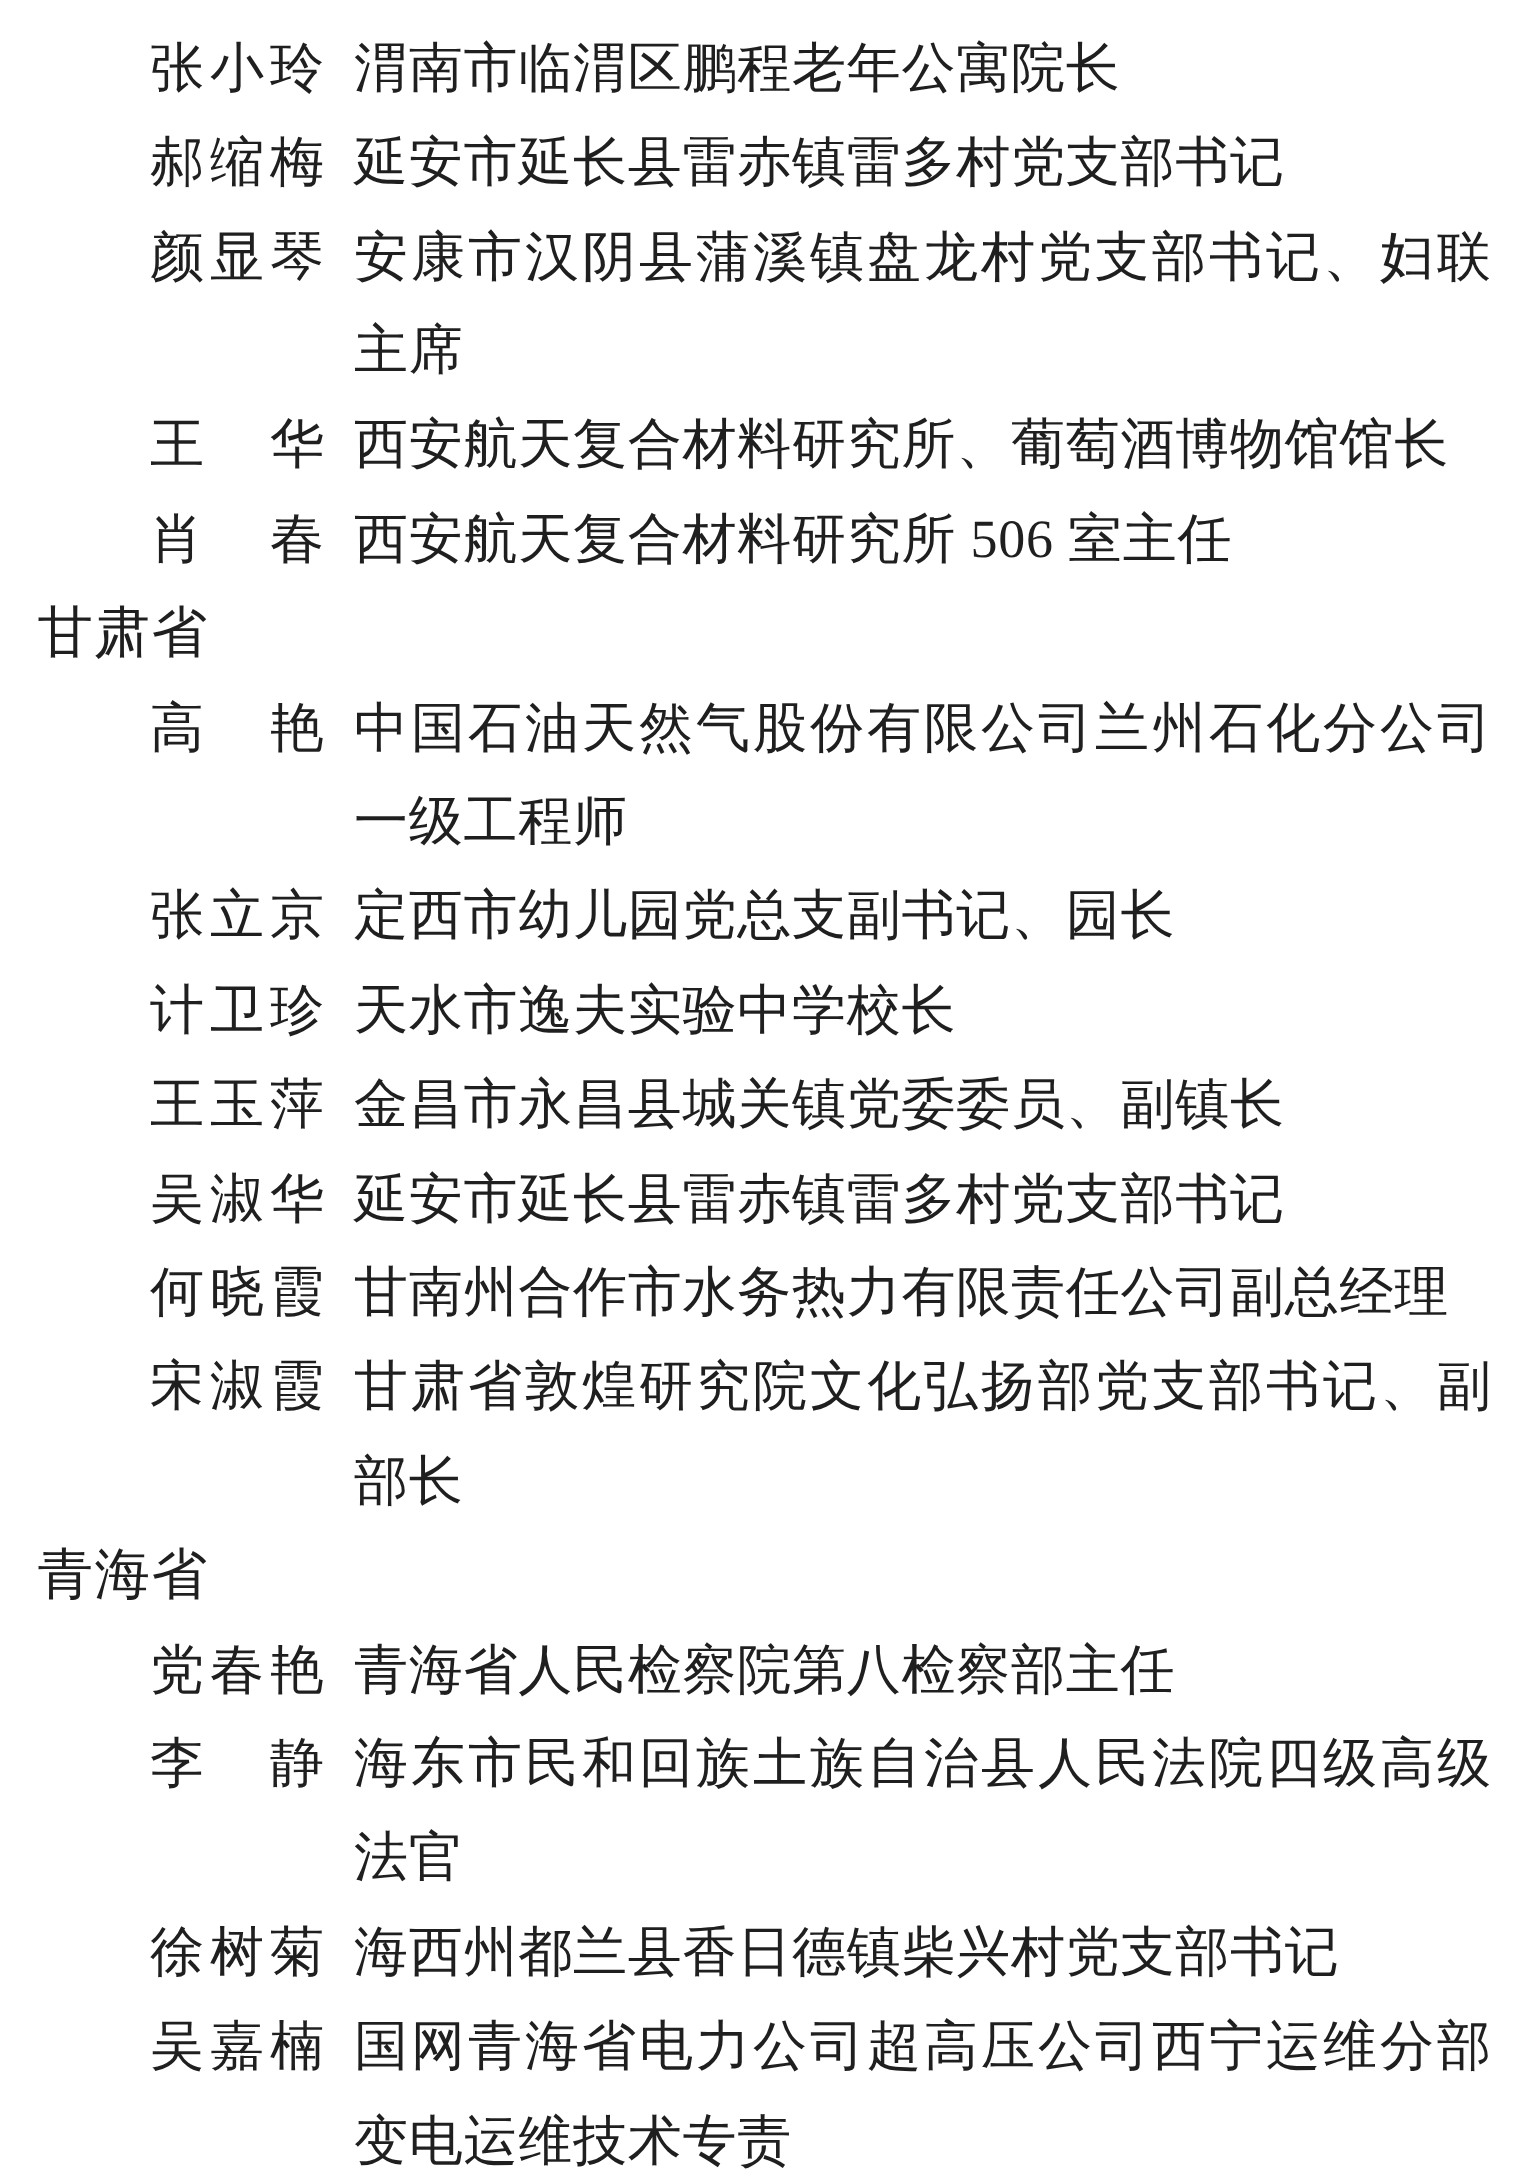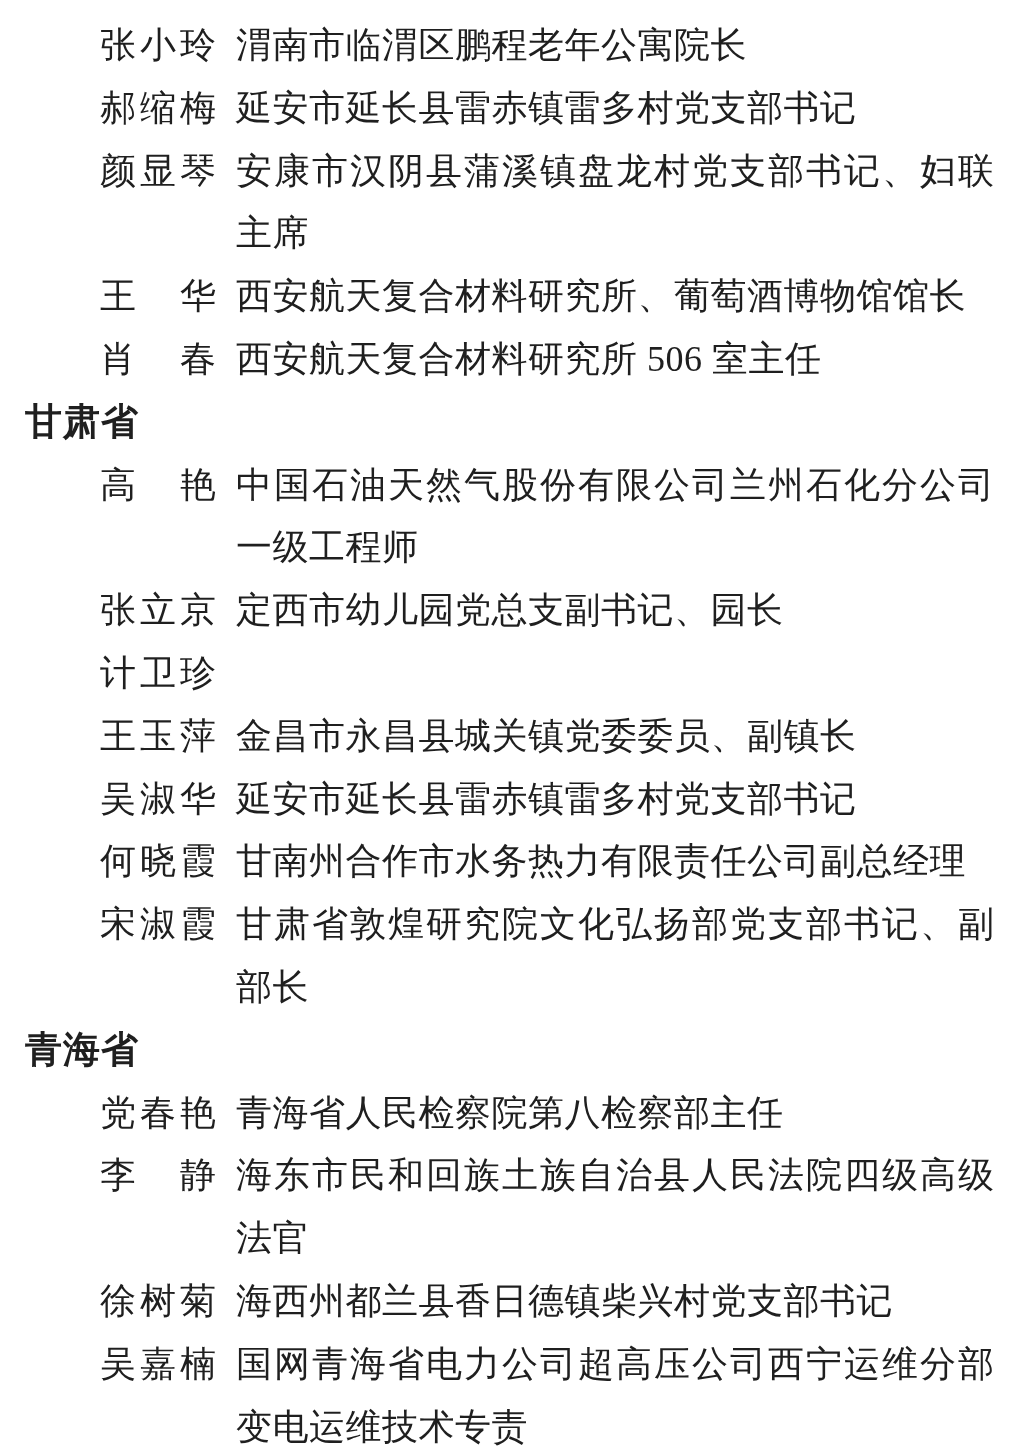--- a/index.html
+++ b/index.html
@@ -16,21 +16,21 @@
   }
   .page {
     padding-top: 14px;
   }
   .row {
     display: flex;
     align-items: flex-start;
   }
   .province {
     font-family: "Liberation Sans", "DejaVu Sans", sans-serif;
-    font-weight: 700;
+    font-weight: 400;
     font-size: 37px;
     line-height: 62.8px;
     height: 62.8px;
     padding-left: 25px;
     letter-spacing: 1px;
     white-space: nowrap;
   }
   .name {
     width: 116px;
     margin-left: 100px;
@@ -185,20 +185,23 @@
       <div class="line">定西市幼儿园党总支副书记、园长</div>
     </div>
   </div>
 
   <div class="row">
     <div class="name">
         <span>计</span>
         <span>卫</span>
         <span>珍</span>
       </div>
+    <div class="desc">
+      <div class="line">天水市逸夫实验中学校长</div>
+    </div>
   </div>
 
   <div class="row">
     <div class="name">
         <span>王</span>
         <span>玉</span>
         <span>萍</span>
       </div>
     <div class="desc">
       <div class="line">金昌市永昌县城关镇党委委员、副镇长</div>

